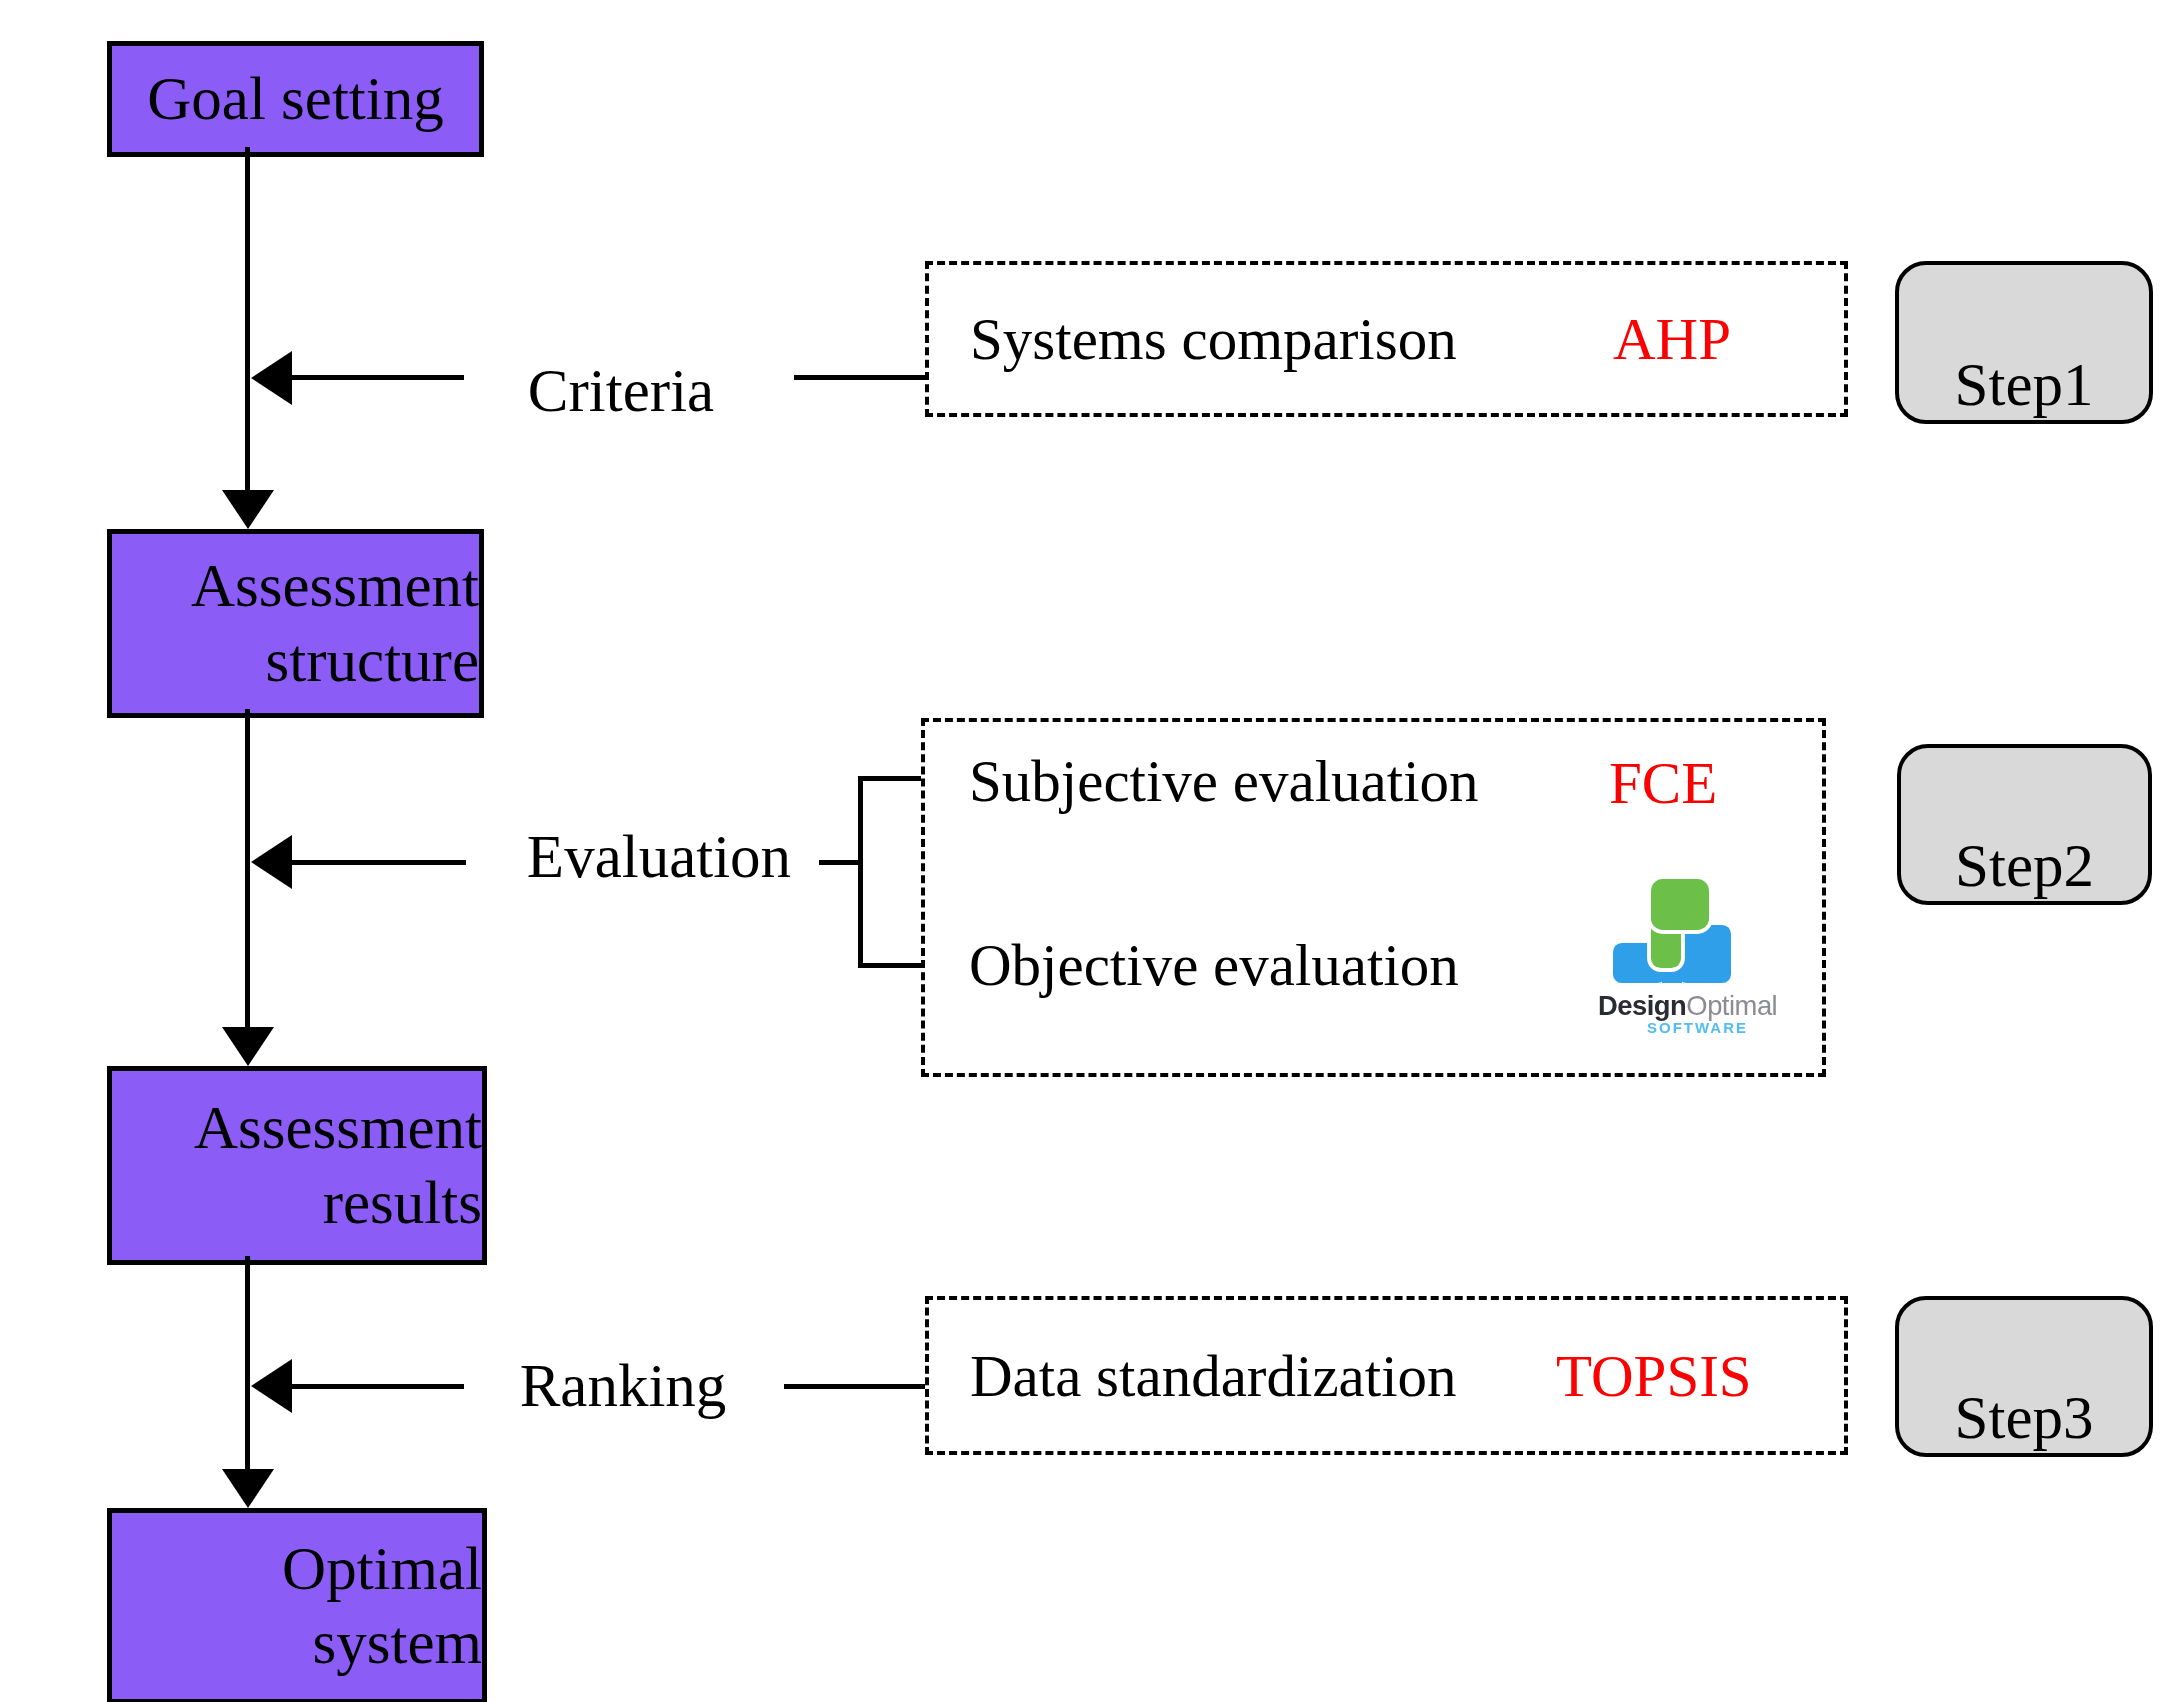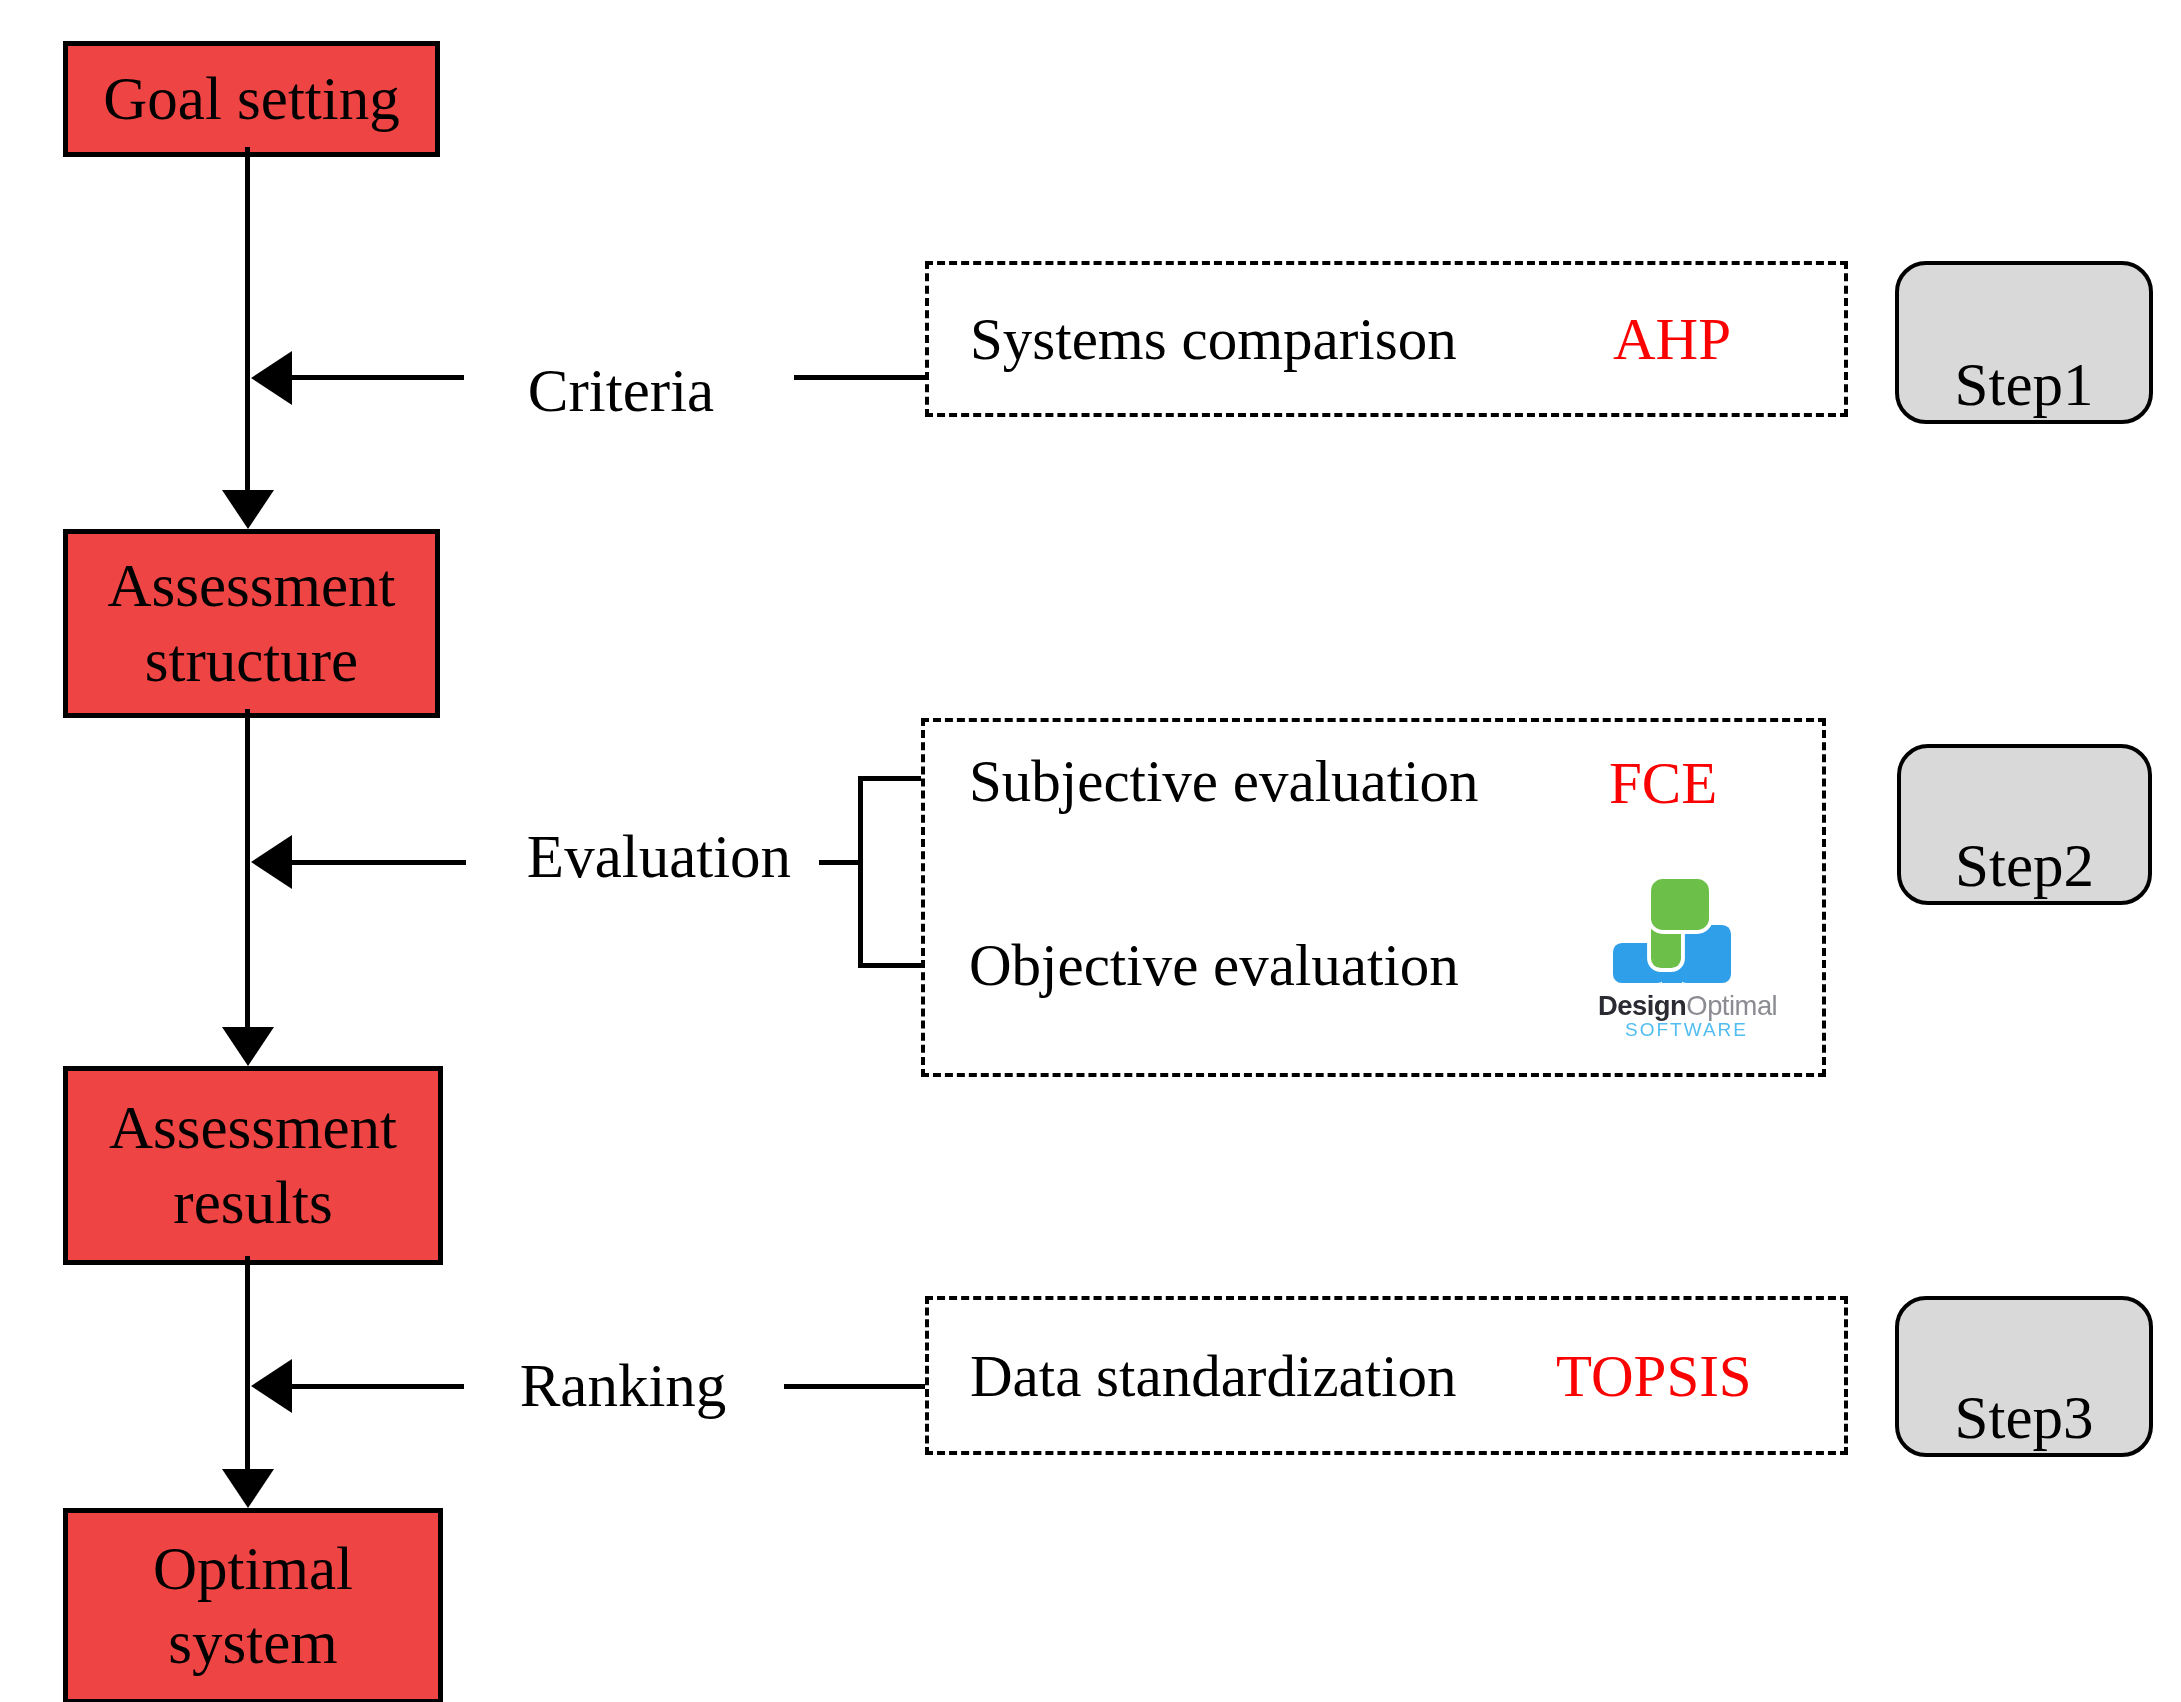--- a/index.html
+++ b/index.html
@@ -2,23 +2,23 @@
 <html style="--method-red: #fb0202; --step-fill: #d9d9d9; --logo-green: #6cc04a; --logo-blue: #2e9fe8; --logo-text-dark: #2b2b33; --logo-text-gray: #8b8b93; --logo-software-blue: #52bdf0;"><head>
 <meta charset="utf-8">
 <style>
   html,body { margin:0; padding:0; background:#ffffff; }
   .stage {
     position:relative; width:2182px; height:1703px; background:#ffffff;
     font-family:"Liberation Serif", serif; color:#000; overflow:hidden;
   }
   
   .solid-box {
-    position:absolute; border:5.9px solid #000; background:#ef4444;
+    position:absolute; border:5.9px solid #000; background:#8b5cf6;
     display:flex; align-items:center; justify-content:center;
-    text-align:center; font-size:61px; line-height:1.22;
+    text-align:right; font-size:61px; line-height:1.22;margin-left:44px;
   }
   
   .hline, .vline { position:absolute; background:#000; }
   
   .arrow-down {
     position:absolute; width:0; height:0;
     border-left:26.5px solid transparent; border-right:26.5px solid transparent;
     border-top:39px solid #000;
   }
   .arrow-left {
@@ -54,21 +54,21 @@
   .lg-green-top  { left:1651px; top:879px;  width:58px; height:51px; border-radius:11.8px; background:var(--logo-green,#6cc04a); box-shadow:0 0 0 3.9px #fff; }
   .lg-brand {
     left:1598px; top:990px; width:167px;
     font-family:"Liberation Sans", sans-serif; font-size:27.4px; letter-spacing:-0.5px;
     white-space:nowrap;
   }
   .lg-brand .bold  { font-weight:700; color:var(--logo-text-dark,#2b2b33); }
   .lg-brand .light { font-weight:400; color:var(--logo-text-gray,#8b8b93); }
   .lg-software {
     left:1596px; top:1019px; width:152px; text-align:right;
-    font-family:"Liberation Sans", sans-serif; font-size:19px; font-weight:400;
+    font-family:"Liberation Sans", sans-serif; font-size:15px; font-weight:700;
     letter-spacing:2px; color:var(--logo-software-blue,#52bdf0);
   }
 </style>
 </head>
 <body>
 
 <div class="stage">
 
   <div class="solid-box" style="left:63px; top:41px; width:367px; height:106px;">
     <span>Goal setting</span>

